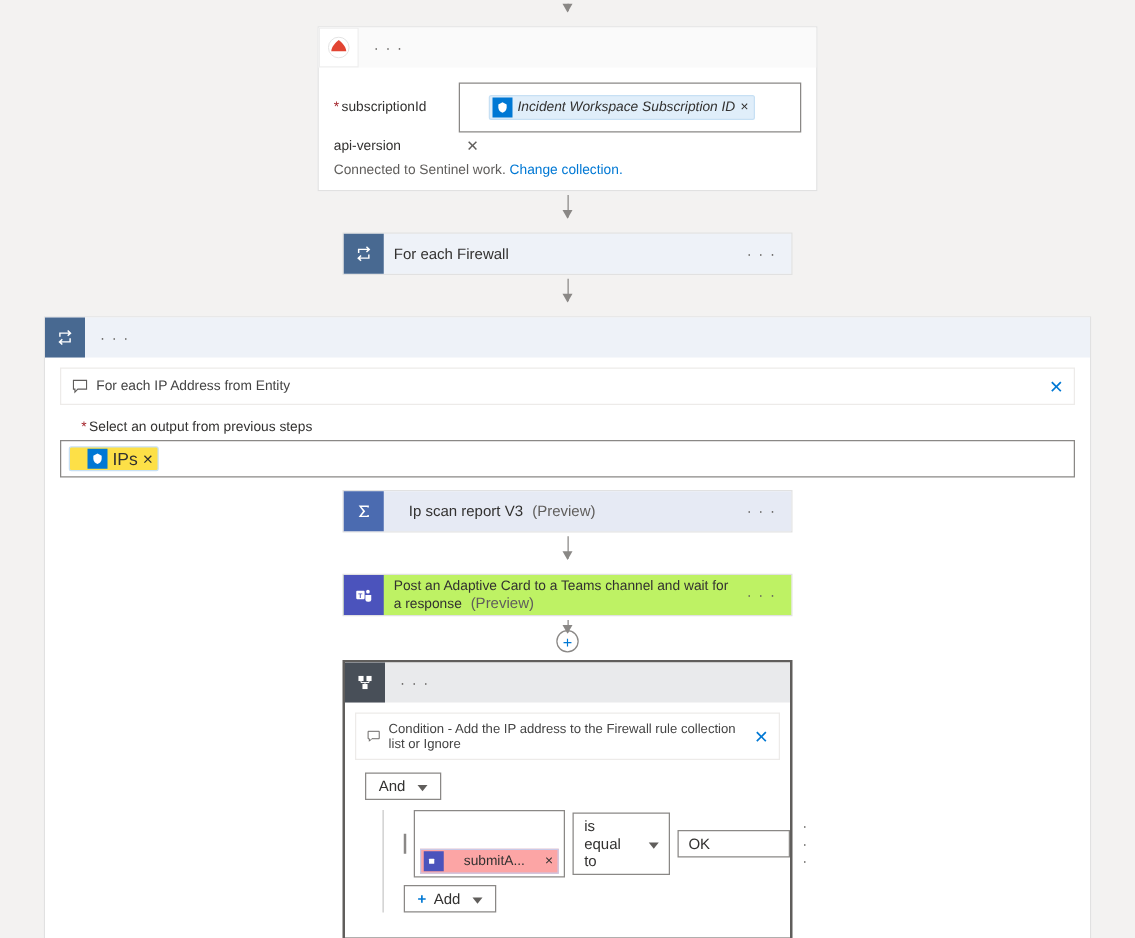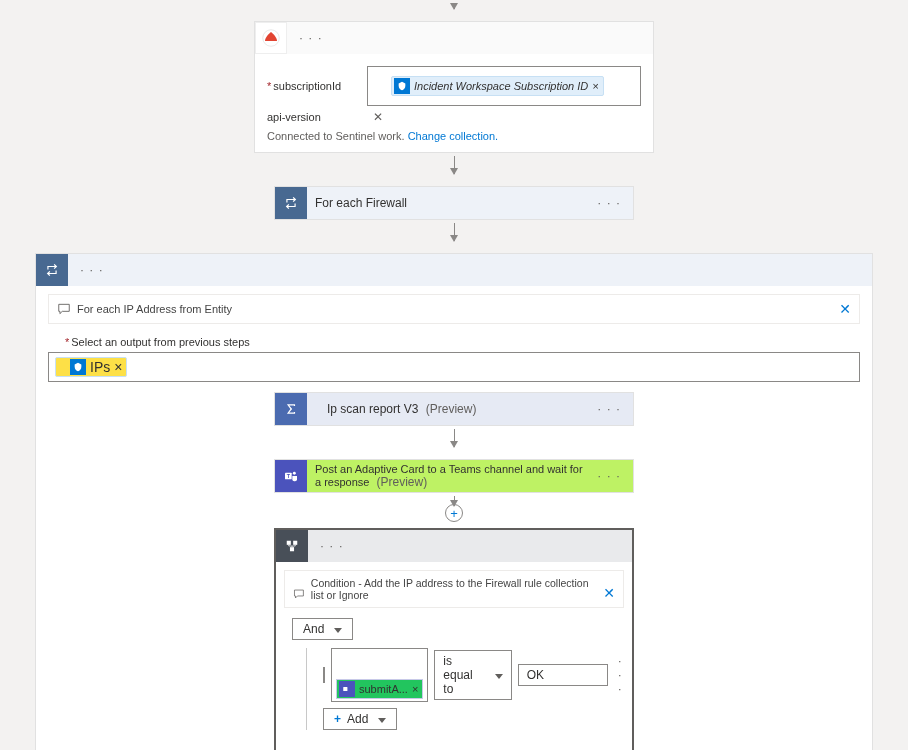--- a/index.html
+++ b/index.html
@@ -131,22 +131,22 @@
   
   .cond-body{ padding:10px 16px 14px 16px; }
   .cond-btn{
     border:1px solid #8a8886; background:#fff; padding:3px 10px;
     font-size:12px; display:inline-flex; align-items:center; gap:6px;
   }
   .cond-tree{ margin-top:8px; border-left:1px solid #c8c8c8; padding-left:16px; margin-left:14px;}
   .cond-row{ display:flex; align-items:center; gap:6px; margin:6px 0;}
   .cond-check{ width:16px;height:16px; border:1px solid #8a8886; background:#fff; }
   .cond-pillbox{ border:1px solid #8a8886; padding:2px 4px; display:inline-flex;}
-  .cond-pill{ display:inline-flex;align-items:center;background:#22c55e;border:1px solid #c8c9e8;
-    padding:1px 4px 1px 2px;font-size:11px;gap:4px;margin-top:28px;}
+  .cond-pill{ display:inline-flex;align-items:center;background:#fca5a5;border:1px solid #c8c9e8;
+    padding:1px 4px 1px 2px;font-size:11px;gap:16px;margin-top:28px;}
   .cond-pill .cic{width:16px;height:16px;background:#4b53bc;display:inline-flex;align-items:center;justify-content:center;}
   .cond-select{ border:1px solid #8a8886; padding:3px 8px; display:inline-flex;align-items:center;gap:18px;font-size:12px;}
   .cond-input{ border:1px solid #8a8886; padding:3px 8px; min-width:90px; font-size:12px;}
   .cond-dots{ color:#605e5c; letter-spacing:1px; padding:0 4px; cursor:pointer;}
 
   
   .branch-row{ display:flex; gap:24px; padding:12px 16px 4px 16px; }
   .chev::after{content:"";display:inline-block;margin-left:4px;border-left:4px solid transparent;border-right:4px solid transparent;border-top:5px solid #605e5c;}
 </style>
 </head>
@@ -286,21 +286,21 @@
         <div class="icon-box ic-condition">
           <svg viewBox="0 0 24 24" width="14" height="14">
               <rect x="3" y="3" width="7" height="7" fill="#fff"></rect>
               <rect x="14" y="3" width="7" height="7" fill="#fff"></rect>
               <rect x="8.5" y="14" width="7" height="7" fill="#fff"></rect>
               <path stroke="#fff" stroke-width="1.3" fill="none" d="M6.5 10v2h11v-2M12 12v2"></path>
             </svg>
         </div>
         <span class="dots">· · ·</span>
       </div>
-      <div class="sub-header" style="margin:8px 8px 0 8px;align-items:flex-end;">
+      <div class="sub-header" style="margin:8px 8px 0 8px;">
         <svg viewBox="0 0 24 24" width="14" height="14">
             <path fill="none" stroke="#605e5c" stroke-width="1.5" d="M3 4h18v12H9l-4 4V16H3z"></path>
           </svg>
         <span style="font-size:10.5px;">Condition - Add the IP address to the Firewall rule collection list or Ignore</span>
         <span class="close-x">✕</span>
       </div>
       <div class="cond-body">
         <span class="cond-btn">
           <span>And</span>
             <span class="chev"></span>

